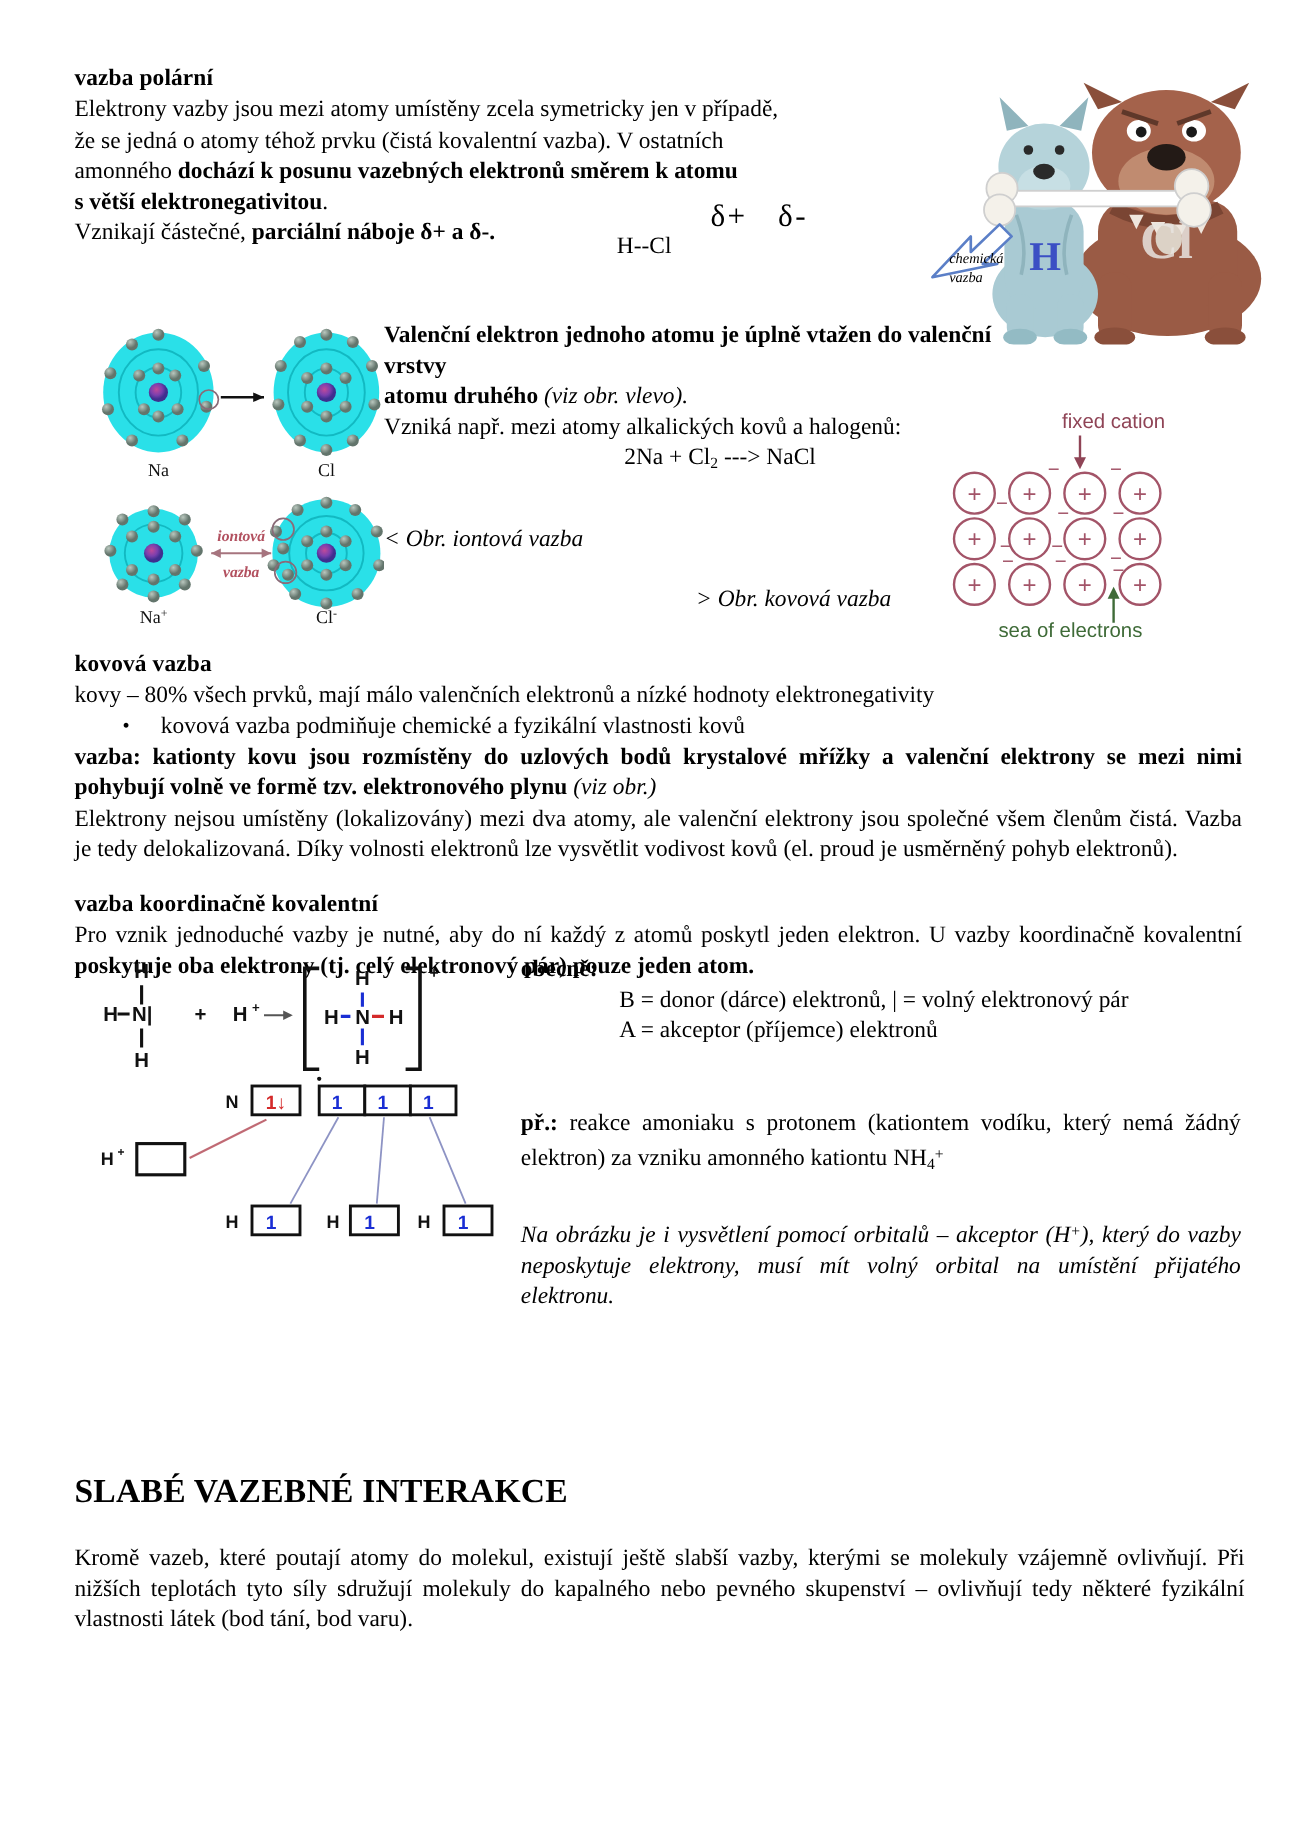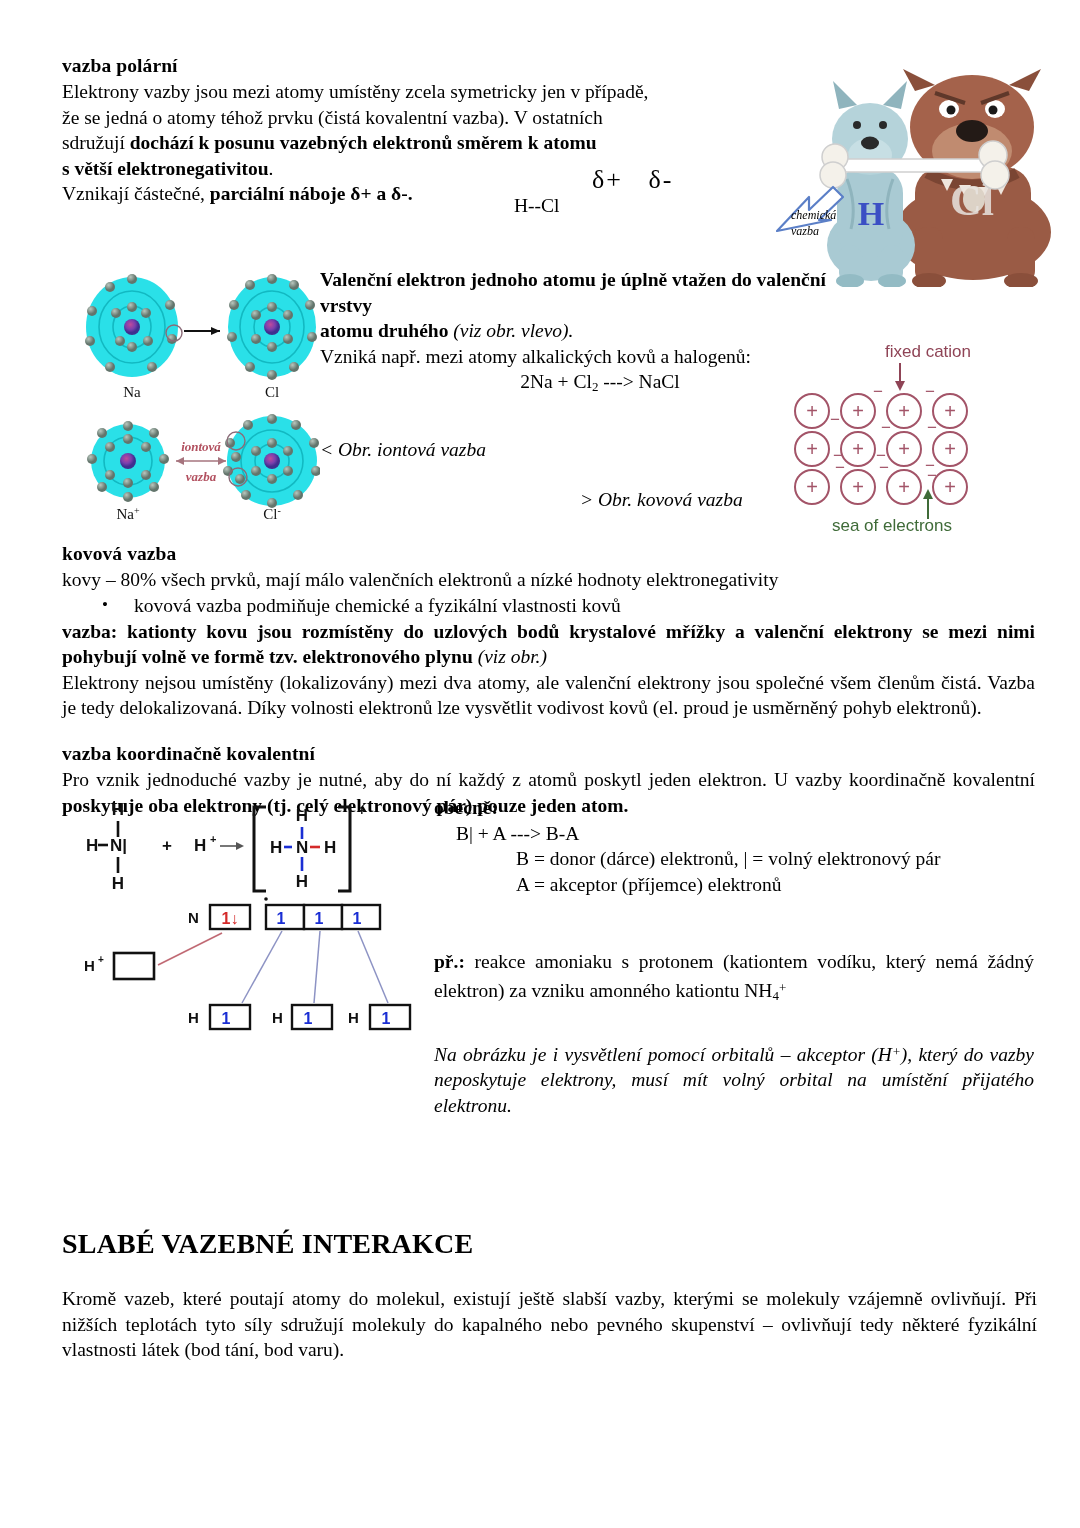--- a/index.html
+++ b/index.html
@@ -63,21 +63,21 @@
 </head>
 <body>
 
 <div class="page">
 
   <section id="sec-polar">
     <h3 class="sec">vazba polární</h3>
     <div class="polar-text">
       <p class="body">Elektrony vazby jsou mezi atomy umístěny zcela symetricky jen v případě,</p>
       <p class="body">že se jedná o atomy téhož prvku (čistá kovalentní vazba). V ostatních</p>
-      <p class="body"><span>sdružují </span><span class="b">dochází k posunu vazebných elektronů směrem k atomu</span></p>
+      <p class="body"><span>amonného </span><span class="b">dochází k posunu vazebných elektronů směrem k atomu</span></p>
       <p class="body"><span class="b">s větší elektronegativitou</span><span>.</span></p>
       <p class="body"><span>Vznikají částečné, </span><span class="b">parciální náboje δ+ a δ-.</span></p>
     </div>
     <div class="delta-row">
       <span>δ+</span>&nbsp;&nbsp;&nbsp;<span>δ-</span>
     </div>
     <div class="hcl">H--Cl</div>
 
     <div class="dogs">
       <svg width="310" height="240" viewBox="0 0 310 240">
@@ -445,21 +445,20 @@
           <text x="156" y="131">1</text>
           <text x="238" y="131">1</text>
           <text x="316" y="131">1</text>
         </g>
       </svg>
     </div>
 
     <div class="coord-right">
       <div class="obecne">
         <div class="b">obecně:</div>
-        <div class="ln1">B| + A ---&gt; B-A</div>
         <div class="ln2">B = donor (dárce) elektronů, | = volný elektronový pár</div>
         <div class="ln2">A = akceptor (příjemce) elektronů</div>
       </div>
       <div class="pr just"><span class="b">př.:</span><span> reakce amoniaku s protonem (kationtem vodíku, který nemá žádný elektron) za vzniku amonného kationtu NH</span><sub class="s">4</sub><sup class="s">+</sup></div>
       <div class="poz"><span>Na obrázku je i vysvětlení pomocí orbitalů – akceptor (H</span><sup class="s">+</sup><span>), který do vazby neposkytuje elektrony, musí mít volný orbital na umístění přijatého elektronu.</span></div>
     </div>
   </section>
 
   <section id="sec-weak">
     <h2 class="big">SLABÉ VAZEBNÉ INTERAKCE</h2>

